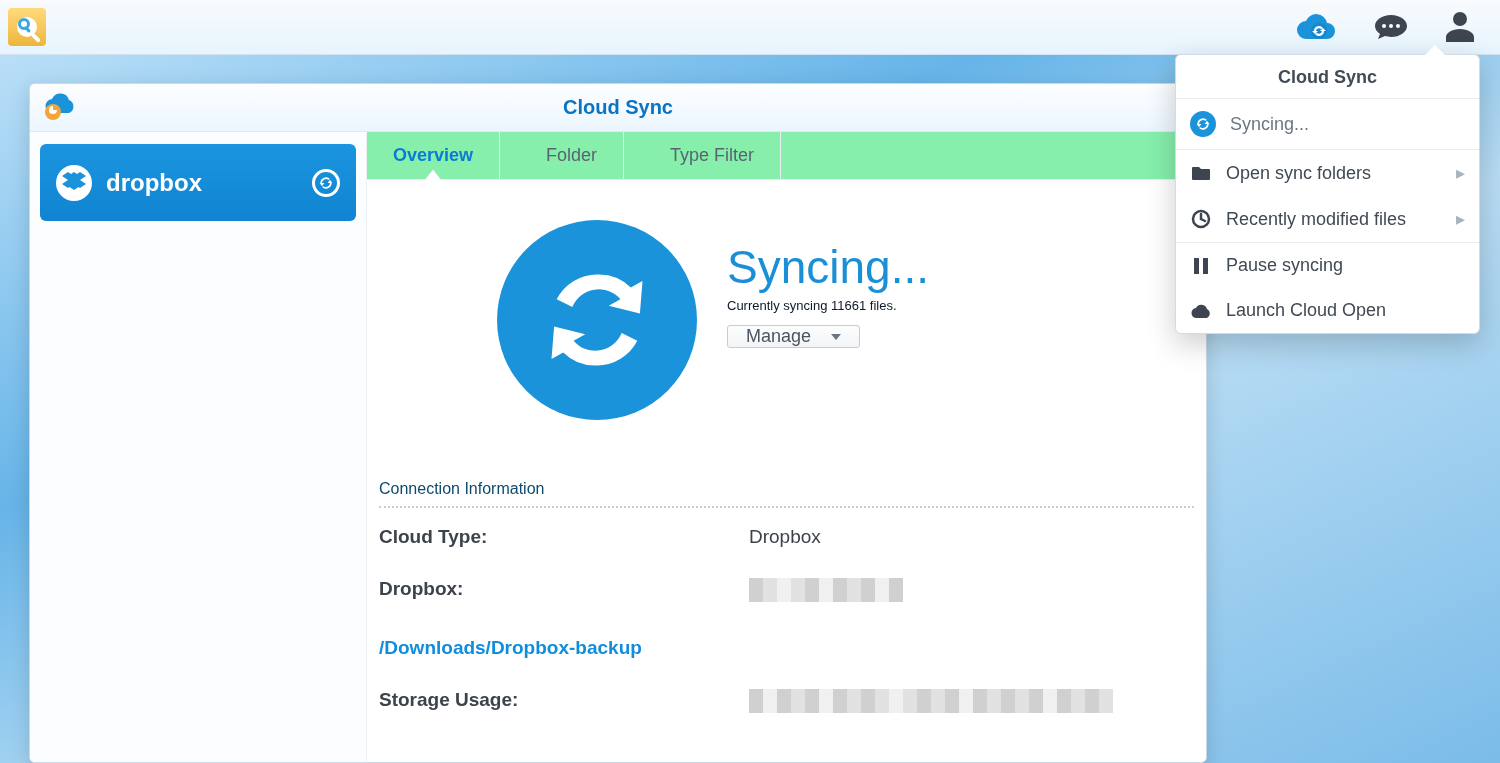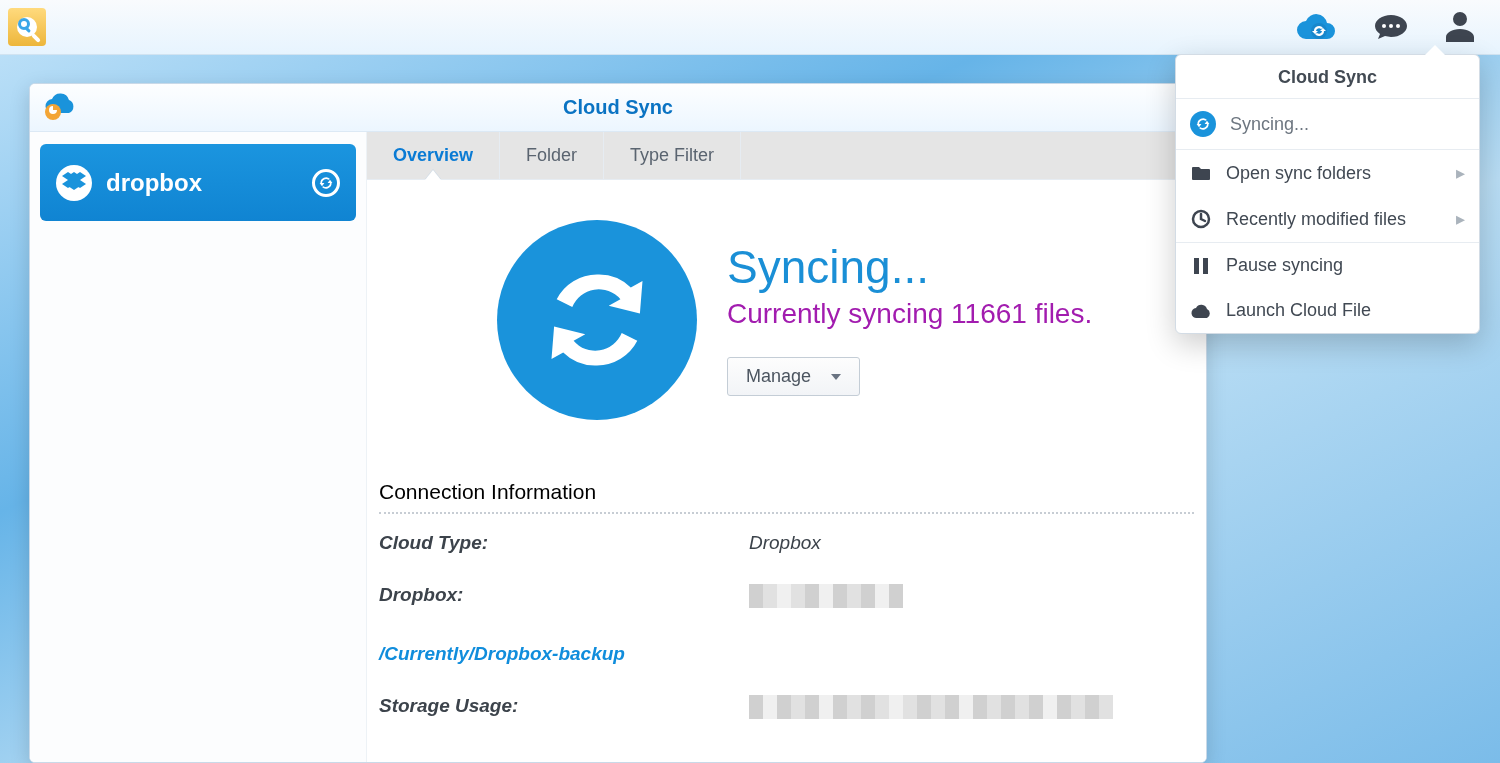--- a/index.html
+++ b/index.html
@@ -32,39 +32,39 @@
     
     .sidebar { width:337px; border-right:1px solid #edf2f6; padding:12px 10px; background:#fcfdfe; }
     .conn-item { background: linear-gradient(#1b95df,#1084d2); border-radius:6px; height:77px;
       display:flex; align-items:center; padding:0 16px; color:#fff; }
     .conn-item .dbx { width:36px; height:36px; border-radius:50%; background:#fff; display:flex; align-items:center; justify-content:center; margin-right:14px;}
     .conn-item .name { font-size:24px; flex:1; font-weight:600;}
     .conn-item .sync-ic { width:28px; height:28px; border:3px solid #fff; border-radius:50%; display:flex; align-items:center; justify-content:center;}
 
     
     .main { flex:1; display:flex; flex-direction:column; background:#fff;}
-    .tabs { height:48px; display:flex; border-bottom:1px solid #e6ecf2; background:#e5e5e5;}
+    .tabs { height:48px; display:flex; border-bottom:1px solid #e6ecf2; background:#86efac;gap:20px;}
     .tab { padding:0 26px; display:flex; align-items:center; font-size:18px; color:#5a6470; border-right:1px solid #e6ecf2; position:relative; cursor:pointer;}
     .tab.active { color:#0a7bd4; font-weight:700;}
     .tab.active::after { content:""; position:absolute; left:50%; bottom:-1px; margin-left:-8px; width:0; height:0;
       border-left:8px solid transparent; border-right:8px solid transparent; border-bottom:10px solid #fff; filter: drop-shadow(0 -1px 0 #cfdbe6);}
 
     .content { flex:1; padding:20px 10px 0 10px; overflow:hidden;}
     .status-row { display:flex; align-items:flex-start; padding:20px 0 50px 120px; }
     .big-sync { width:200px; height:200px; border-radius:50%; background:#1a93db; display:flex; align-items:center; justify-content:center;}
     .status-txt { margin-left:30px; padding-top:20px;}
     .status-txt h2 { font-size:46px; font-weight:400; color:#1a8fd6; margin-bottom:4px;}
-    .status-txt p { font-size:28px; color:#a21caf; margin-bottom:27px;}
+    .status-txt p { font-size:13px; color:#0f172a; margin-bottom:12px;}
     .manage-btn { border:1px solid #c4cdd6; background:linear-gradient(#fdfdfd,#f2f4f7); color:#4c5560;
-      padding:8px 18px; font-size:18px; border-radius:3px; display:inline-flex; align-items:center; gap:20px; cursor:pointer;}
+      padding:0 18px; font-size:18px; border-radius:3px; display:inline-flex; align-items:center; gap:20px; cursor:pointer;}
     .caret-down { width:0; height:0; border-left:5px solid transparent; border-right:5px solid transparent; border-top:6px solid #6a7482;}
 
-    .section-head { font-size:21px; color:#000000; padding:10px 2px 8px 2px;}
+    .section-head { font-size:16px; color:#0c4a6e; padding:10px 2px 8px 2px;}
     .dotted { border:none; border-top:2px dotted #c7cdd4; margin:0 2px 18px 2px;}
-    .kv { display:flex; padding:0 2px; font-size:19px; margin-bottom:30px;font-style:italic;}
+    .kv { display:flex; padding:0 2px; font-size:19px; margin-bottom:30px;}
     .kv .k { width:370px; font-weight:700; color:#3c434b;}
     .kv .v { color:#3c434b;}
     .kv .v.link { color:#108ddc; font-weight:700;}
 
     .pixelated { display:inline-flex; gap:0;}
     .pixelated span { width:14px; height:24px; background:#e1e1e1;}
     .pixelated span:nth-child(odd){ background:#d0d0d0;}
     .pixelated span.light{ background:#f0f0f0;}
 
     
@@ -196,21 +196,21 @@
                 <span></span>
                 <span class="light"></span>
                 <span></span>
                 <span></span>
                 <span></span>
                 <span class="light"></span>
                 <span></span>
           </span></div>
         </div>
         <div class="kv">
-          <div class="v link">/Currently/Dropbox-backup</div>
+          <div class="v link">/Downloads/Dropbox-backup</div>
         </div>
         <div class="kv">
           <div class="k">Storage Usage:</div>
           <div class="v"><span class="pixelated">
             <span></span>
                 <span class="light"></span>
                 <span></span>
                 <span></span>
                 <span></span>
                 <span class="light"></span>
@@ -280,15 +280,15 @@
         </svg>
       </span>
     <span>Pause syncing</span>
   </div>
   <div class="pop-item">
     <span class="ico18">
         <svg width="22" height="16" viewBox="0 0 22 16">
           <path fill="#3e4550" d="M17 6a6 6 0 00-11-1 5 5 0 001 10h10a5 5 0 000-9z"></path>
         </svg>
       </span>
-    <span>Launch Cloud File</span>
+    <span>Launch Cloud Open</span>
   </div>
 </div>
 
 </body></html>

